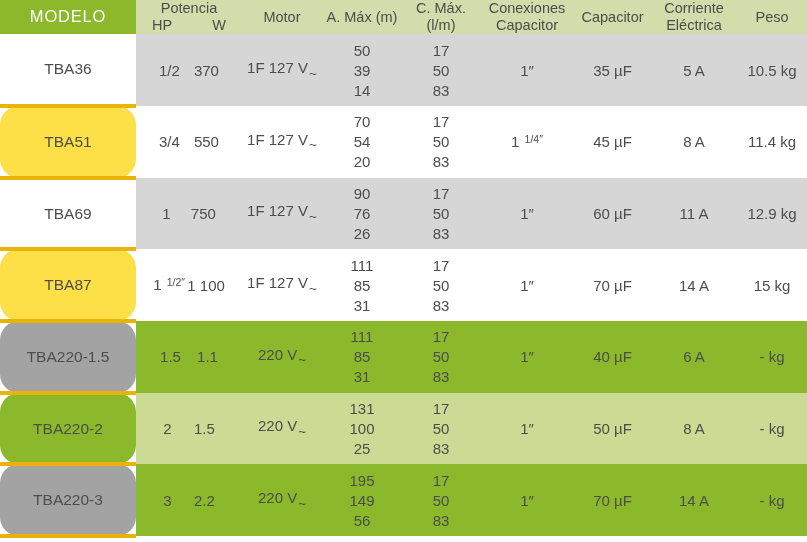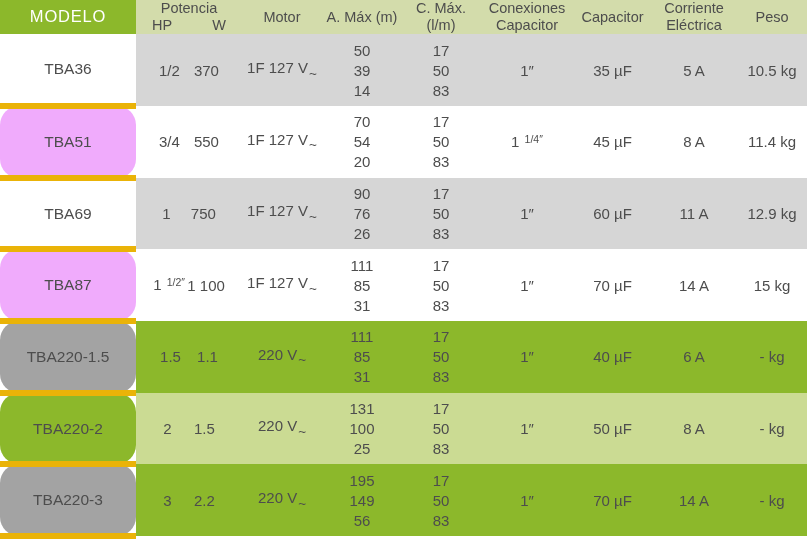--- a/index.html
+++ b/index.html
@@ -102,26 +102,26 @@
 
   
   
   tr.s-gray  td { background: #d6d6d6; }
   tr.s-white td { background: #ffffff; }
   tr.s-green td { background: #8cb82b; }
   tr.s-lgreen td { background: #cbdb93; }
 
   
   tr.s-gray   td.model-cell { background: #ffffff; }
-  tr.s-white  td.model-cell { background: #f0abfc; }
+  tr.s-white  td.model-cell { background: #fde047; }
   tr.s-green  td.model-cell { background: #a3a3a3; }
   tr.s-lgreen td.model-cell { background: #8cb82b; }
 
   
-  td.model-cell { border-bottom: 6px solid #eab308; border-radius: 19px; }
+  td.model-cell { border-bottom: 4px solid #eab308; border-radius: 19px; }
 
   col.c-model   { width: 136px; }
   col.c-pot     { width: 106px; }
   col.c-motor   { width: 80px; }
   col.c-amax    { width: 80px; }
   col.c-cmax    { width: 78px; }
   col.c-conex   { width: 94px; }
   col.c-cap     { width: 77px; }
   col.c-corr    { width: 86px; }
   col.c-peso    { width: 70px; }

